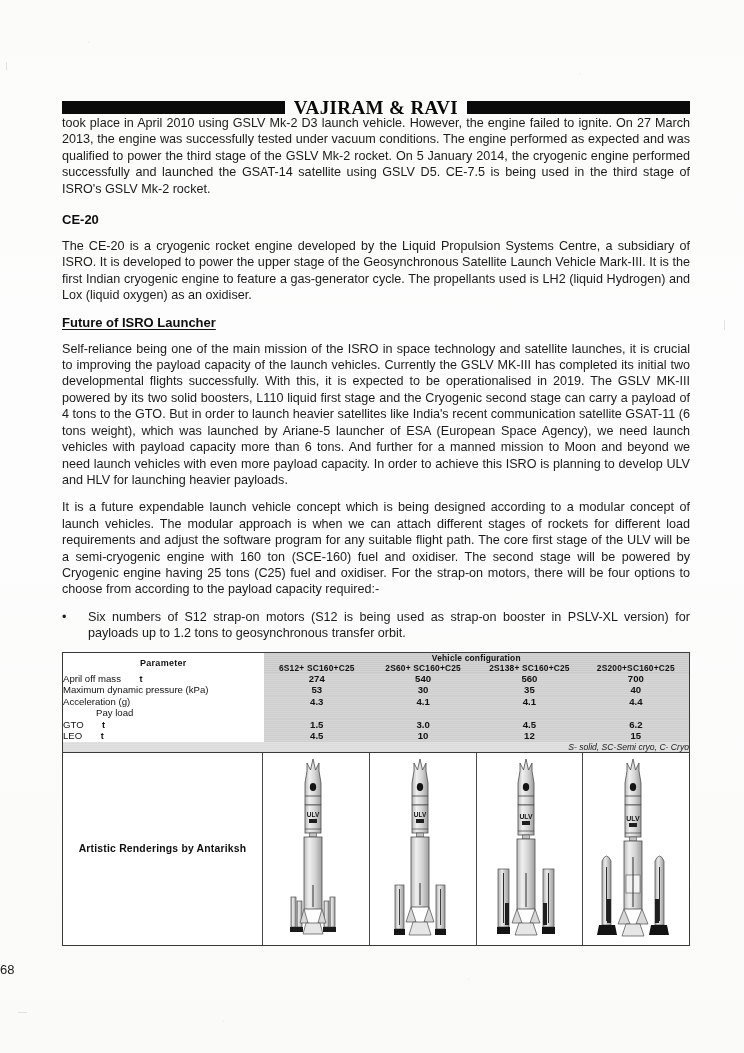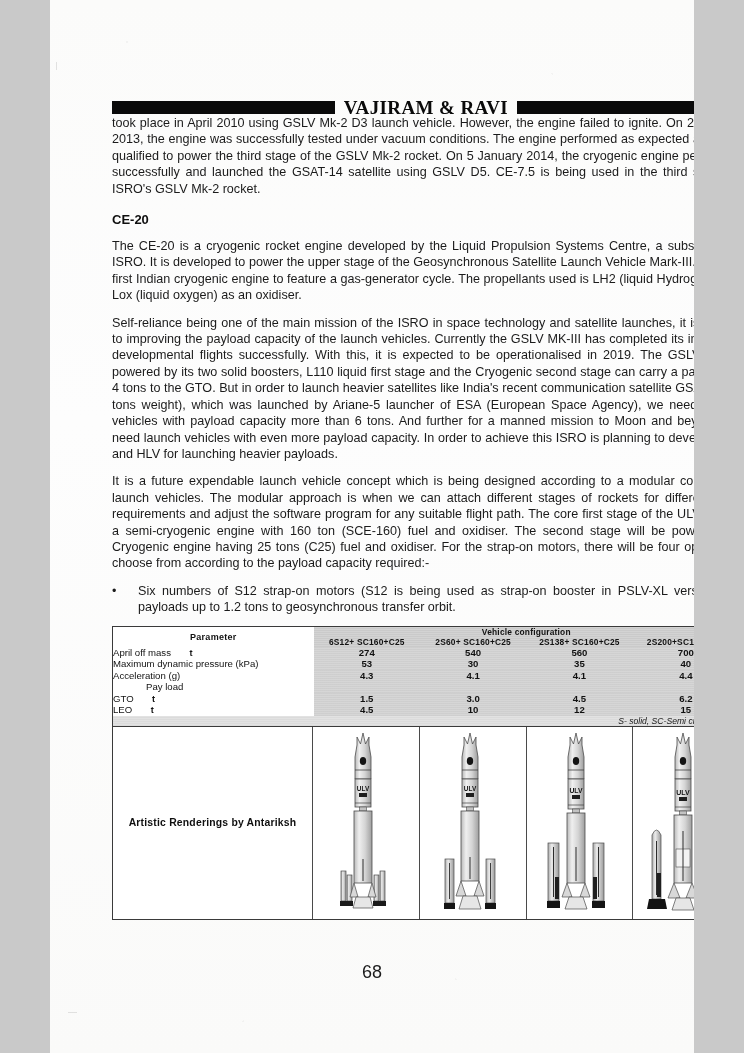--- a/index.html
+++ b/index.html
@@ -6,21 +6,21 @@
   html, body {
     margin: 0;
     padding: 0;
     background: #c9c9c9;
   }
   body {
     font-family: "Liberation Sans", sans-serif;
   }
   .page {
     position: relative;
-    width: 644px;
+    width: 744px;
     height: 1053px;
     margin: 0 auto;
     background: #fdfdfd;
     overflow: hidden;
     box-sizing: border-box;
   }
   
   .page::before {
     content: "";
     position: absolute;
@@ -234,22 +234,22 @@
   }
   .rocket-cell:last-child { border-right: 0; }
   .rocket-cell svg { display: block; }
 
   
   .page-number {
     position: absolute;
     left: 0;
     right: 0;
     top: 962px;
-    text-align: center;
-    font-size: 18px;
+    text-align: left;
+    font-size: 13px;
     color: #1b1b1b;
     z-index: 2;
   }
   
   .edge-mark {
     position: absolute;
     background: rgba(0,0,0,0.10);
     z-index: 1;
   }
 </style>
@@ -270,20 +270,21 @@
       <div class="banner-bar"></div>
     </div>
 
     <p class="body first-para">took place in April 2010 using GSLV Mk-2 D3 launch vehicle. However, the engine failed to ignite. On 27 March 2013, the engine was successfully tested under vacuum conditions. The engine performed as expected and was qualified to power the third stage of the GSLV Mk-2 rocket. On 5 January 2014, the cryogenic engine performed successfully and launched the GSAT-14 satellite using GSLV D5. CE-7.5 is being used in the third stage of ISRO's GSLV Mk-2 rocket.</p>
 
     <div class="spacer-sm"></div>
 
     <h3 class="sub">CE-20</h3>
     <p class="body">The CE-20 is a cryogenic rocket engine developed by the Liquid Propulsion Systems Centre, a subsidiary of ISRO. It is developed to power the upper stage of the Geosynchronous Satellite Launch Vehicle Mark-III. It is the first Indian cryogenic engine to feature a gas-generator cycle. The propellants used is LH2 (liquid Hydrogen) and Lox (liquid oxygen) as an oxidiser.</p>
 
+    <h3 class="sub underline">Future of ISRO Launcher</h3>
     <p class="body">Self-reliance being one of the main mission of the ISRO in space technology and satellite launches, it is crucial to improving the payload capacity of the launch vehicles. Currently the GSLV MK-III has completed its initial two developmental flights successfully. With this, it is expected to be operationalised in 2019. The GSLV MK-III powered by its two solid boosters, L110 liquid first stage and the Cryogenic second stage can carry a payload of 4 tons to the GTO. But in order to launch heavier satellites like India's recent communication satellite GSAT-11 (6 tons weight), which was launched by Ariane-5 launcher of ESA (European Space Agency), we need launch vehicles with payload capacity more than 6 tons. And further for a manned mission to Moon and beyond we need launch vehicles with even more payload capacity. In order to achieve this ISRO is planning to develop ULV and HLV for launching heavier payloads.</p>
 
     <p class="body">It is a future expendable launch vehicle concept which is being designed according to a modular concept of launch vehicles. The modular approach is when we can attach different stages of rockets for different load requirements and adjust the software program for any suitable flight path. The core first stage of the ULV will be a semi-cryogenic engine with 160 ton (SCE-160) fuel and oxidiser. The second stage will be powered by Cryogenic engine having 25 tons (C25) fuel and oxidiser. For the strap-on motors, there will be four options to choose from according to the payload capacity required:-</p>
 
     <div class="bullet-row">
       <div class="bullet-dot">•</div>
       <div class="bullet-text">Six numbers of S12 strap-on motors (S12 is being used as strap-on booster in PSLV-XL version) for payloads up to 1.2 tons to geosynchronous transfer orbit.</div>
     </div>
 
     <div class="spec-table-wrap">

